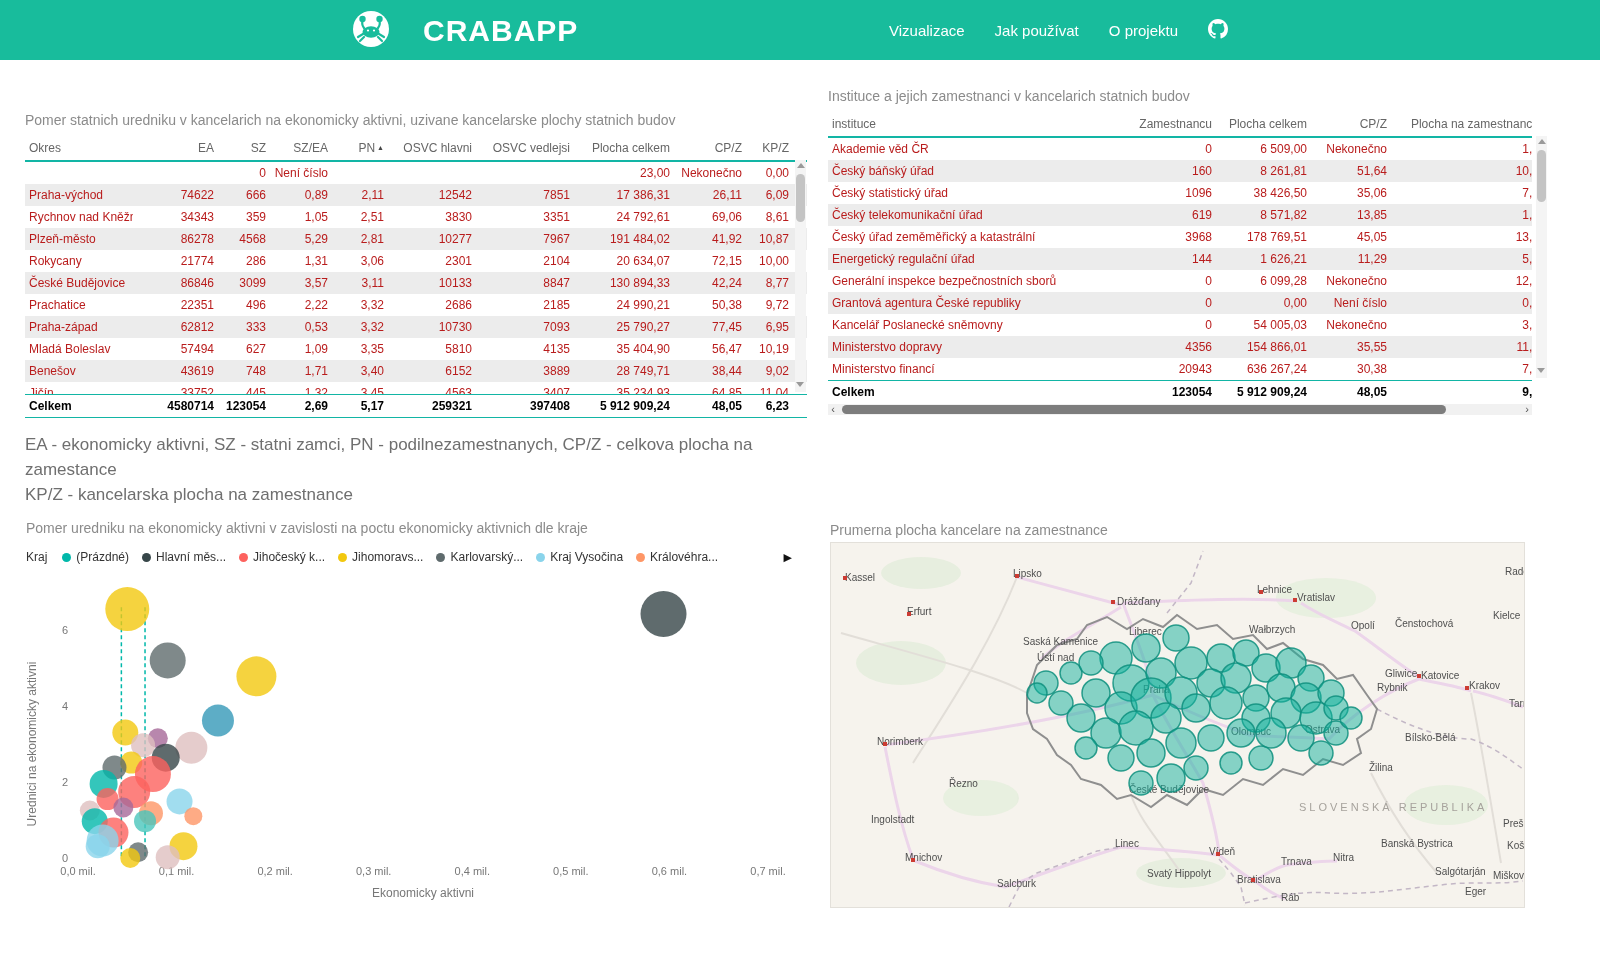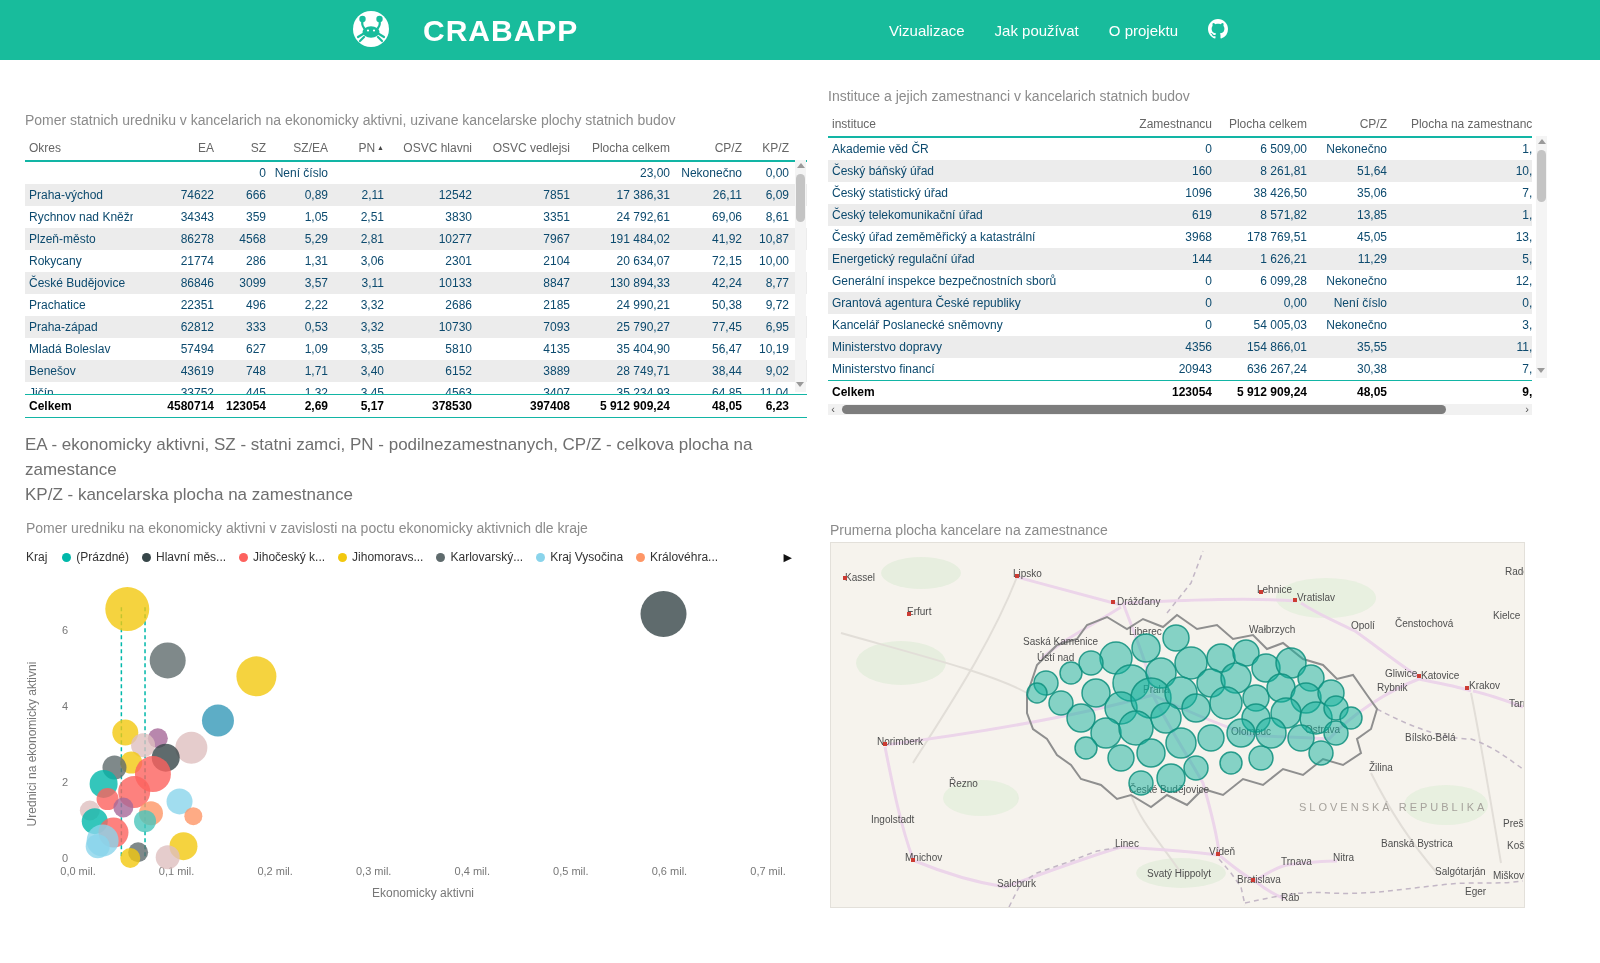--- a/index.html
+++ b/index.html
@@ -12,21 +12,21 @@
   .brand-text{color:#fff;font-size:30px;font-weight:bold;letter-spacing:1px;margin-left:23px;}
   .main-nav{position:absolute;right:372px;top:0;height:60px;display:flex;align-items:center;gap:30px;}
   .main-nav a{color:#fff;font-size:15px;text-decoration:none;cursor:pointer;white-space:nowrap;}
   .gh-link{display:flex;align-items:center;}
 
   
   .panel{position:absolute;}
   .panel-title{font-size:14px;color:#8b8b8b;height:20px;white-space:nowrap;overflow:hidden;}
   .thead-row{display:flex;height:24px;line-height:24px;margin-top:4px;border-bottom:2px solid #12B5A5;
              color:#666;font-size:12px;white-space:nowrap;}
-  .trow{display:flex;height:22px;line-height:22px;font-size:12px;color:#0c4a6e;white-space:nowrap;}
+  .trow{display:flex;height:22px;line-height:22px;font-size:12px;color:#b91c1c;white-space:nowrap;}
   .tbody{overflow:hidden;}
   .tbody .trow:nth-child(even){background:#ececec;}
   .trow.total{font-weight:bold;color:#000;border-top:1px solid #12B5A5;}
   .trow.total.dbl{border-bottom:1px solid #12B5A5;}
   .tcell{padding:0 4px;text-align:right;overflow:hidden;box-sizing:border-box;flex:none;}
   .tcell.left{text-align:left;}
   .sort{font-size:7px;color:#444;margin-left:2px;vertical-align:2px;}
   .clipwrap{width:704px;overflow:hidden;}
   .rt-inner{width:715px;}
 
@@ -249,21 +249,21 @@
         <div class="tcell" style="width: 47px;">11,04</div>
       </div>
     </div>
   <div id="lt-total">
       <div class="trow total dbl">
         <div class="tcell left" style="width: 108px;">Celkem</div>
         <div class="tcell" style="width: 85px;">4580714</div>
         <div class="tcell" style="width: 52px;">123054</div>
         <div class="tcell" style="width: 62px;">2,69</div>
         <div class="tcell" style="width: 56px;">5,17</div>
-        <div class="tcell" style="width: 88px;">378530</div>
+        <div class="tcell" style="width: 88px;">259321</div>
         <div class="tcell" style="width: 98px;">397408</div>
         <div class="tcell" style="width: 100px;">5 912 909,24</div>
         <div class="tcell" style="width: 72px;">48,05</div>
         <div class="tcell" style="width: 47px;">6,23</div>
       </div>
     </div>
   <div class="vscroll" style="left:770px;top:48px;height:232px;">
     <div class="tri-up"></div>
     <div class="vthumb" style="top:14px;height:48px;"></div>
     <div class="tri-down"></div>

